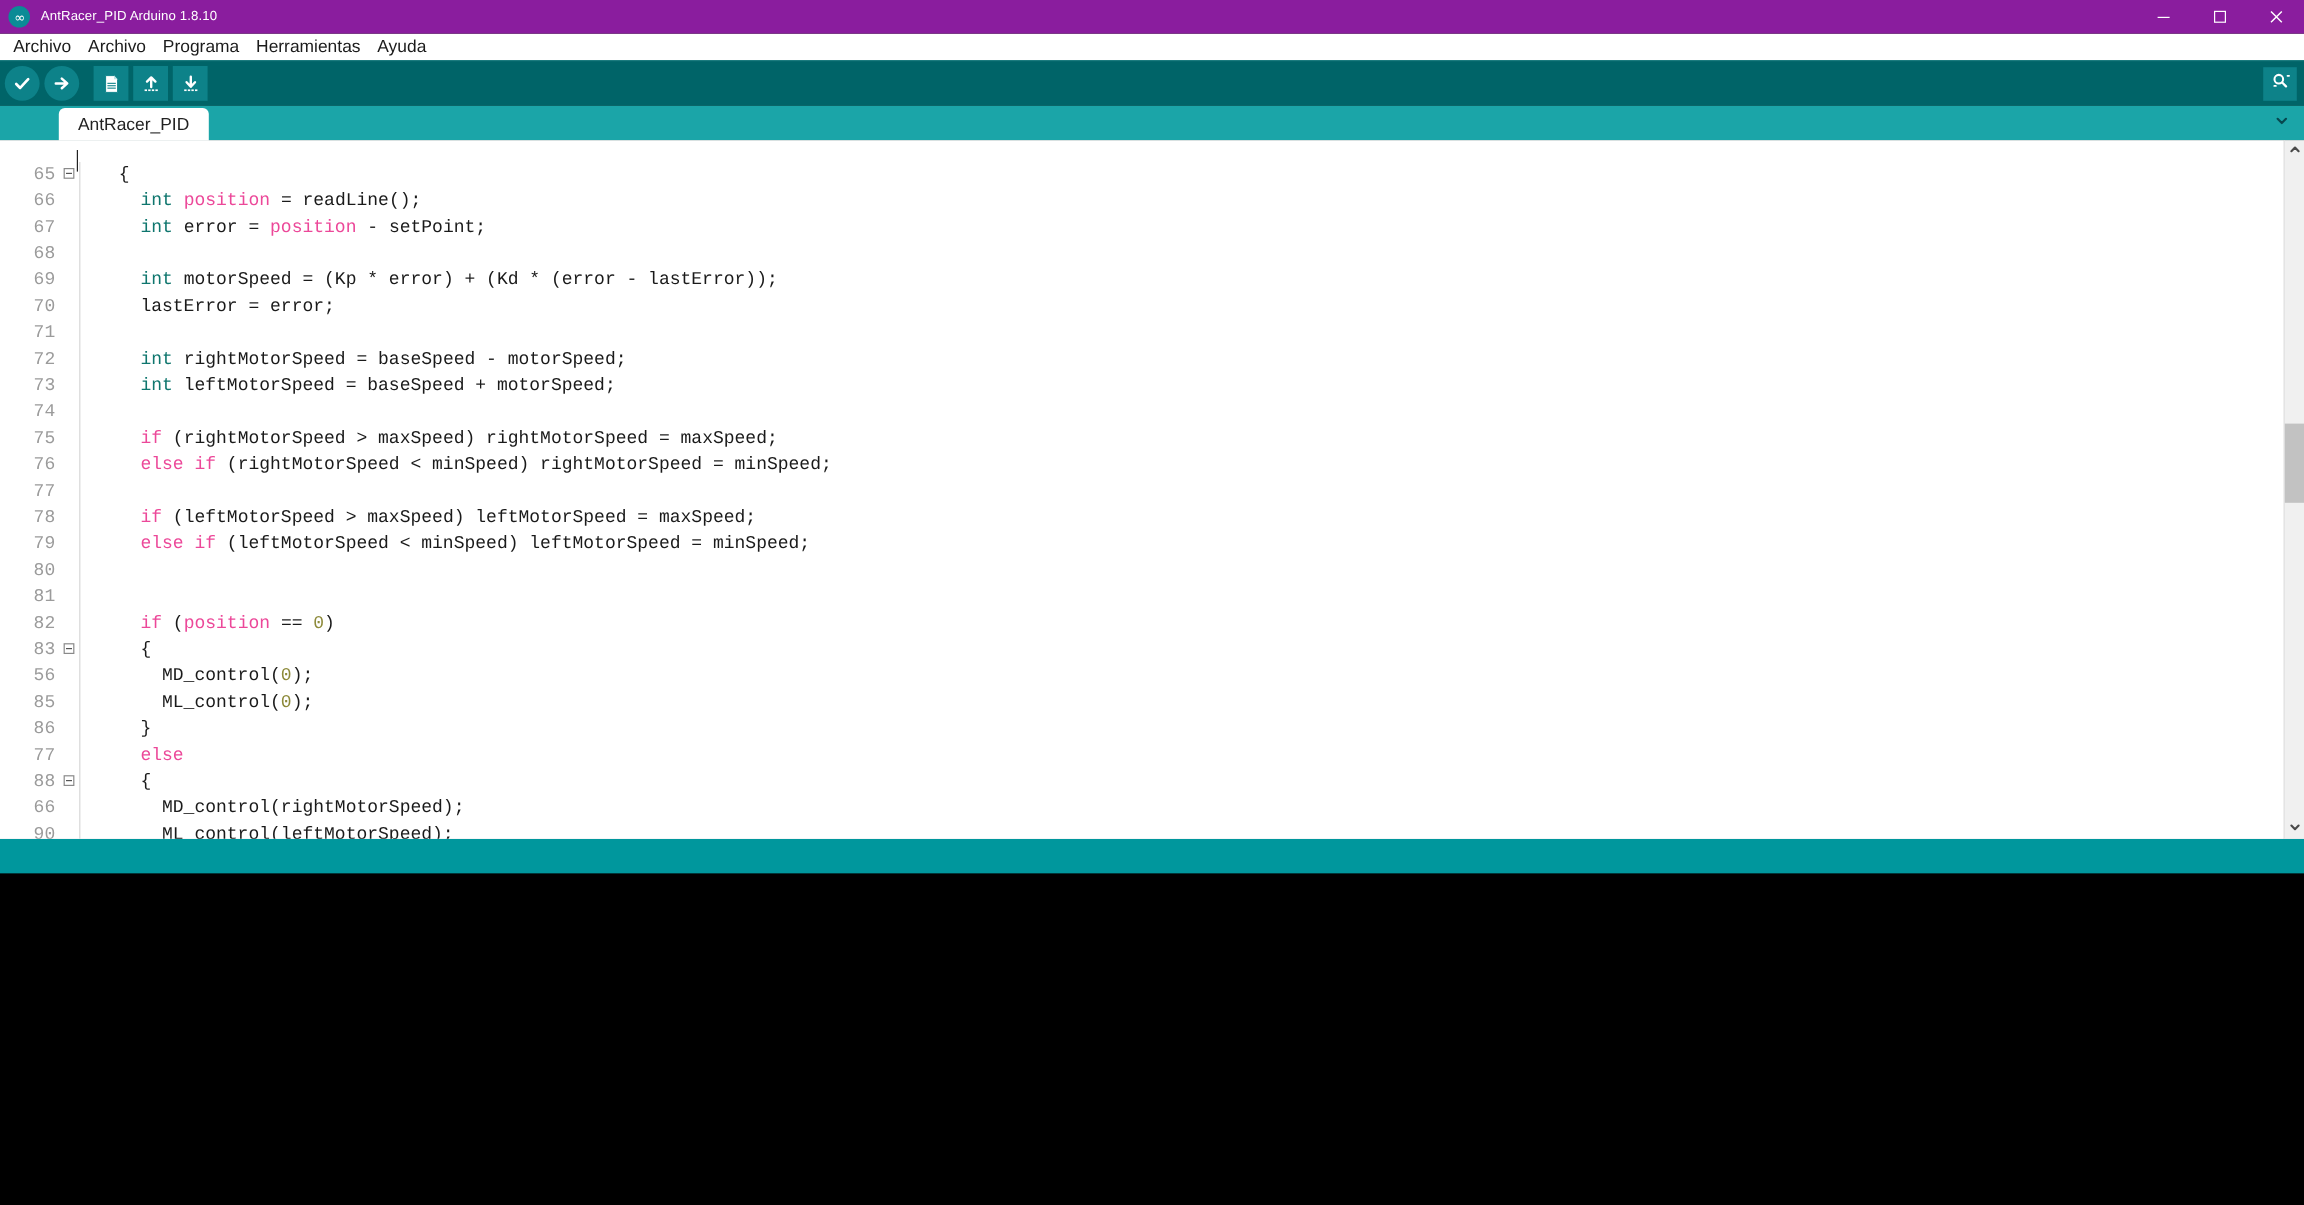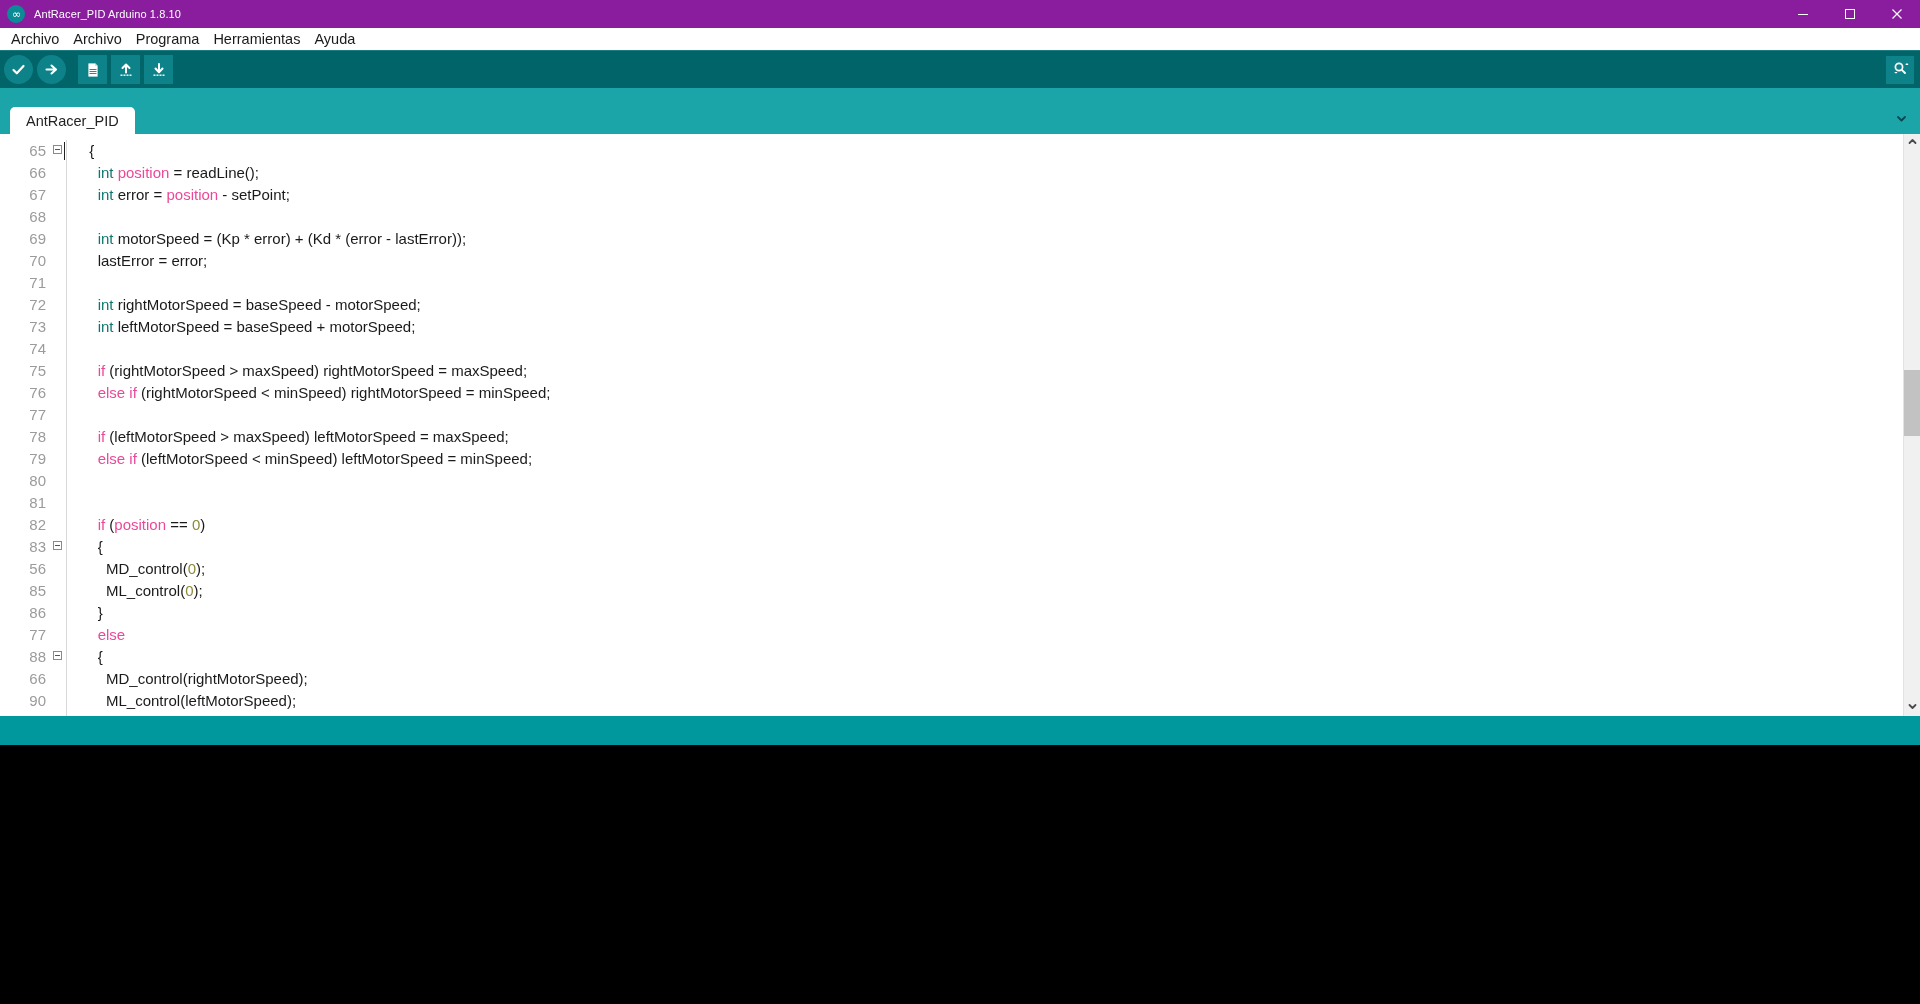--- a/index.html
+++ b/index.html
@@ -93,25 +93,26 @@
   #serialbtn {
     position: absolute;
     right: 6px;
     width: 28px; height: 28px;
     background: #0D8289;
     display: flex; align-items: center; justify-content: center;
   }
 
   
   #tabstrip {
-    height: 46px;
+    height: 29px;
     background: #1BA5A8;
     display: flex;
     align-items: flex-end;
     position: relative;
+    padding-left: 39px;
   }
   #tab {
     margin-left: 10px;
     height: 27px;
     background: #ffffff;
     border-radius: 5px 5px 0 0;
     padding: 0 16px;
     display: flex;
     align-items: center;
     font-size: 14.5px;
@@ -134,24 +135,25 @@
     position: relative;
   }
   #editor {
     flex: 1 1 auto;
     position: relative;
     overflow: hidden;
     background: #ffffff;
   }
   #codearea {
     display: flex;
-    font-family: Liberation Sans, sans-serif;
+    font-family: Liberation Mono, monospace;
     font-size: 15px;
     line-height: 22px;
     padding-top: 6px;
+    margin-top: 12px;
   }
   #gutter {
     width: 50px;
     flex: 0 0 50px;
     text-align: right;
     color: #9b9b9b;
     user-select: none;
     position: relative;
   }
   .gl {

